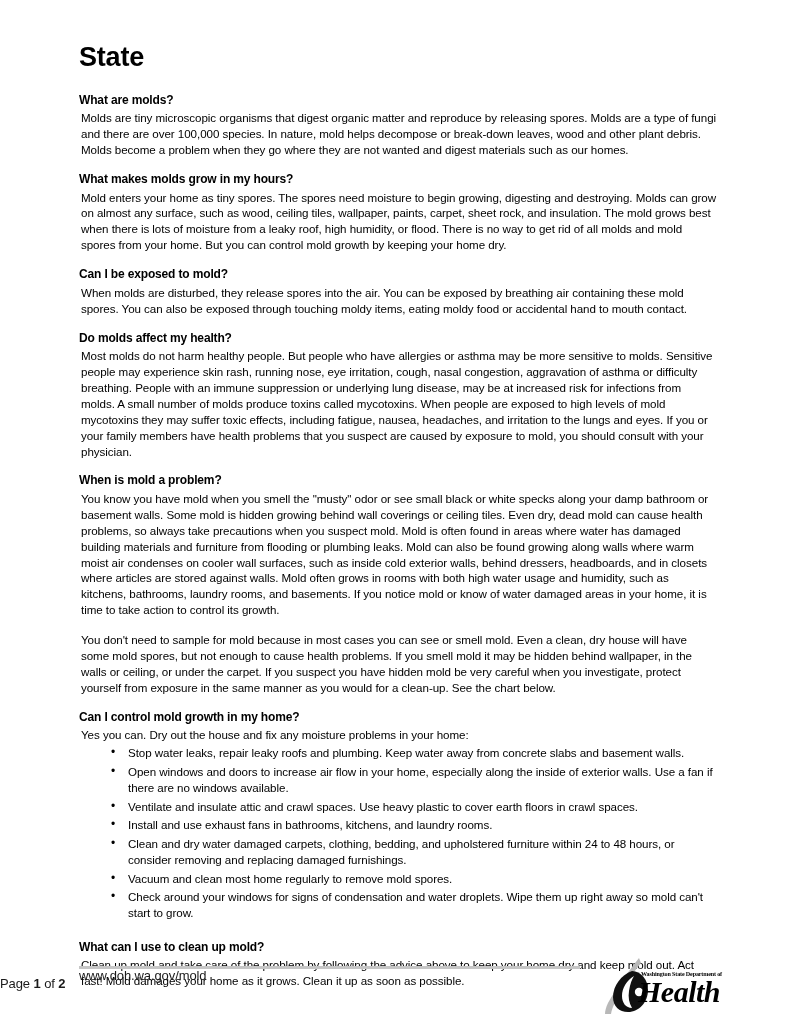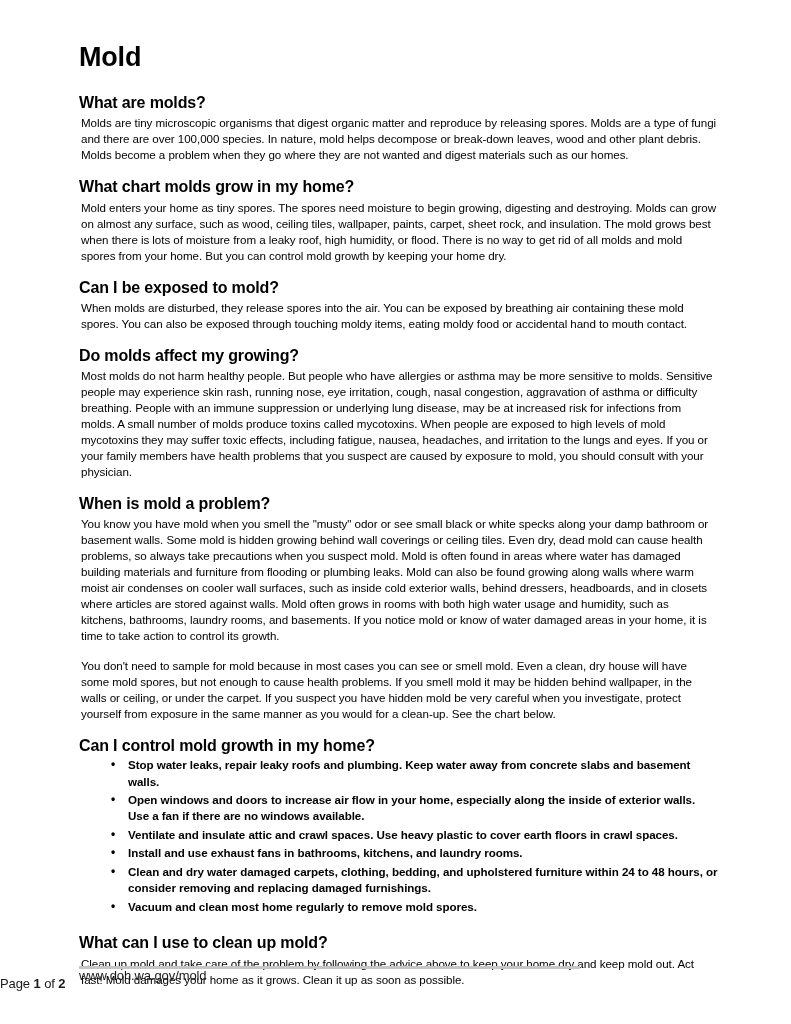--- a/index.html
+++ b/index.html
@@ -32,38 +32,37 @@
     font-size: 27px;
     font-weight: bold;
     letter-spacing: -0.2px;
     margin: 0 0 22px 0;
     line-height: 1.0;
   }
   .section {
     margin: 0 0 14px 0;
   }
   .sec-heading {
-    font-size: 16px;
+    font-size: 12px;
     font-weight: bold;
     margin: 0 0 1px 0;
     line-height: 1.28;
     letter-spacing: -0.15px;
   }
   .sec-body {
     font-size: 11.6px;
     line-height: 1.375;
     margin: 2px;
     text-align: left;
     letter-spacing: -0.06px;
   }
   ul.bullets {
     list-style: none;
     margin: 1px 0 0 0;
     padding: 0;
-    font-weight: bold;
   }
   ul.bullets > li {
     position: relative;
     padding-left: 49px;
     font-size: 11.6px;
     line-height: 1.42;
     margin: 0 0 2px 0;
     letter-spacing: -0.06px;
   }
   ul.bullets > li::before {
@@ -137,72 +136,88 @@
     color: #000;
   }
 </style>
 </head>
 <body>
 
 <div class="page">
 
   <div class="content">
 
-    <h1 class="doc-title">Mold</h1>
+    <h1 class="doc-title">State</h1>
 
     <div class="section">
       <h2 class="sec-heading">What are molds?</h2>
       <p class="sec-body">Molds are tiny microscopic organisms that digest organic matter and reproduce by releasing spores. Molds are a type of fungi and there are over 100,000 species. In nature, mold helps decompose or break-down leaves, wood and other plant debris. Molds become a problem when they go where they are not wanted and digest materials such as our homes.</p>
     </div>
 
     <div class="section">
-      <h2 class="sec-heading">What chart molds grow in my home?</h2>
+      <h2 class="sec-heading">What makes molds grow in my hours?</h2>
       <p class="sec-body">Mold enters your home as tiny spores. The spores need moisture to begin growing, digesting and destroying. Molds can grow on almost any surface, such as wood, ceiling tiles, wallpaper, paints, carpet, sheet rock, and insulation. The mold grows best when there is lots of moisture from a leaky roof, high humidity, or flood. There is no way to get rid of all molds and mold spores from your home. But you can control mold growth by keeping your home dry.</p>
     </div>
 
     <div class="section">
       <h2 class="sec-heading">Can I be exposed to mold?</h2>
       <p class="sec-body">When molds are disturbed, they release spores into the air. You can be exposed by breathing air containing these mold spores. You can also be exposed through touching moldy items, eating moldy food or accidental hand to mouth contact.</p>
     </div>
 
     <div class="section">
-      <h2 class="sec-heading">Do molds affect my growing?</h2>
+      <h2 class="sec-heading">Do molds affect my health?</h2>
       <p class="sec-body">Most molds do not harm healthy people. But people who have allergies or asthma may be more sensitive to molds. Sensitive people may experience skin rash, running nose, eye irritation, cough, nasal congestion, aggravation of asthma or difficulty breathing. People with an immune suppression or underlying lung disease, may be at increased risk for infections from molds. A small number of molds produce toxins called mycotoxins. When people are exposed to high levels of mold mycotoxins they may suffer toxic effects, including fatigue, nausea, headaches, and irritation to the lungs and eyes. If you or your family members have health problems that you suspect are caused by exposure to mold, you should consult with your physician.</p>
     </div>
 
     <div class="section">
       <h2 class="sec-heading">When is mold a problem?</h2>
       <p class="sec-body">You know you have mold when you smell the "musty" odor or see small black or white specks along your damp bathroom or basement walls. Some mold is hidden growing behind wall coverings or ceiling tiles. Even dry, dead mold can cause health problems, so always take precautions when you suspect mold. Mold is often found in areas where water has damaged building materials and furniture from flooding or plumbing leaks. Mold can also be found growing along walls where warm moist air condenses on cooler wall surfaces, such as inside cold exterior walls, behind dressers, headboards, and in closets where articles are stored against walls. Mold often grows in rooms with both high water usage and humidity, such as kitchens, bathrooms, laundry rooms, and basements. If you notice mold or know of water damaged areas in your home, it is time to take action to control its growth.</p>
     </div>
 
     <div class="section">
       <p class="sec-body">You don't need to sample for mold because in most cases you can see or smell mold. Even a clean, dry house will have some mold spores, but not enough to cause health problems. If you smell mold it may be hidden behind wallpaper, in the walls or ceiling, or under the carpet. If you suspect you have hidden mold be very careful when you investigate, protect yourself from exposure in the same manner as you would for a clean-up. See the chart below.</p>
     </div>
 
     <div class="section">
       <h2 class="sec-heading">Can I control mold growth in my home?</h2>
+      <p class="sec-body">Yes you can. Dry out the house and fix any moisture problems in your home:</p>
       <ul class="bullets">
         <li>Stop water leaks, repair leaky roofs and plumbing. Keep water away from concrete slabs and basement walls.</li>
         <li>Open windows and doors to increase air flow in your home, especially along the inside of exterior walls. Use a fan if there are no windows available.</li>
         <li>Ventilate and insulate attic and crawl spaces. Use heavy plastic to cover earth floors in crawl spaces.</li>
         <li>Install and use exhaust fans in bathrooms, kitchens, and laundry rooms.</li>
         <li>Clean and dry water damaged carpets, clothing, bedding, and upholstered furniture within 24 to 48 hours, or consider removing and replacing damaged furnishings.</li>
         <li>Vacuum and clean most home regularly to remove mold spores.</li>
+        <li>Check around your windows for signs of condensation and water droplets. Wipe them up right away so mold can't start to grow.</li>
       </ul>
     </div>
 
     <div class="section" style="margin-top:18px">
       <h2 class="sec-heading">What can I use to clean up mold?</h2>
       <p class="sec-body">Clean up mold and take care of the problem by following the advice above to keep your home dry and keep mold out. Act fast! Mold damages your home as it grows. Clean it up as soon as possible.</p>
     </div>
 
   </div>
 
   <div class="footer">
     <div class="footer-rule"></div>
     <div class="footer-url">www.doh.wa.gov/mold</div>
     <div class="footer-page">
       <span>Page </span><b>1</b><span> of </span><b>2</b>
     </div>
 
+    <div class="logo">
+      <svg width="130" height="62" viewBox="0 0 130 62">
+
+        <path d="M45 1 C 38 10, 24 28, 14 46 C 12 50, 11 54, 11 57 L 17 57 C 18 50, 24 38, 31 28 C 37 19, 43 11, 47 6 Z" fill="#b8b8b8"></path>
+
+        <path d="M38 14 C 27 18, 19 29, 19 40 C 19 49, 25 55, 34 55 C 45 55, 54 45, 54 33 C 54 23, 47 14, 38 14 Z" fill="#111111"></path>
+
+        <path d="M40 19 C 33 23, 28 31, 28 39 C 28 46, 32 51, 38 51 C 35 46, 34 40, 35 34 C 36 27, 38 22, 40 19 Z" fill="#ffffff"></path>
+
+        <circle cx="45" cy="35" r="4.2" fill="#ffffff"></circle>
+      </svg>
+      <div class="logo-sub">Washington State Department of</div>
+      <div class="logo-word">Health</div>
+    </div>
   </div>
 
 </div>
 
 </body></html>

